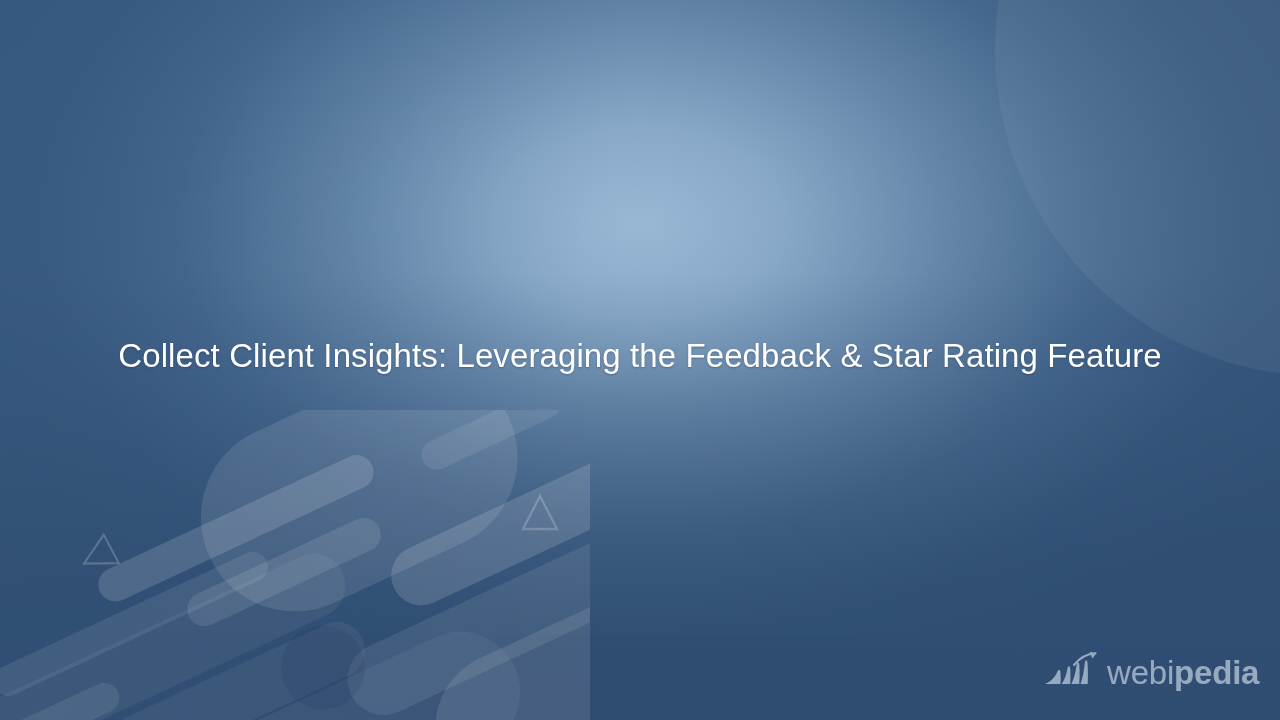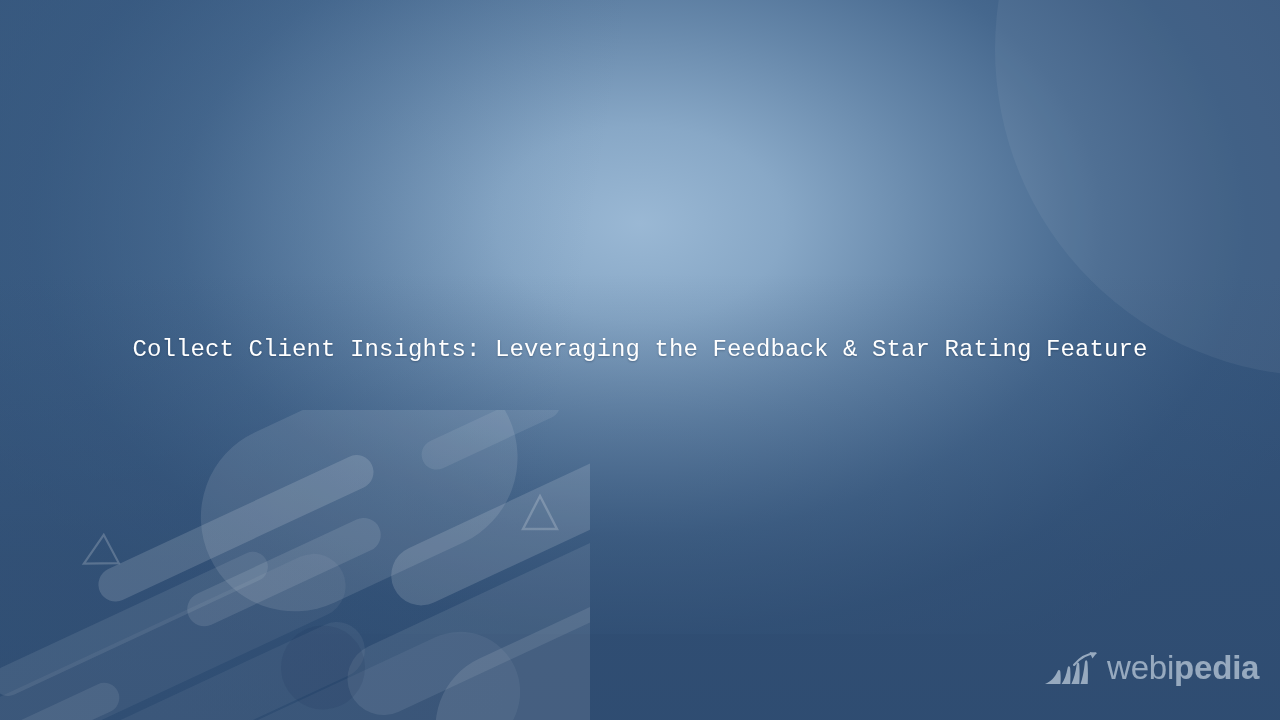--- a/index.html
+++ b/index.html
@@ -113,37 +113,37 @@
     left: 0;
     right: 0;
     top: 335px;
     text-align: center;
     padding: 0 40px;
     box-sizing: border-box;
   }
   .title {
     display: inline-block;
     margin: 0;
-    font-family: Liberation Mono, monospace;
-    font-size: 24px;
+    font-family: Liberation Sans, sans-serif;
+    font-size: 33px;
     font-weight: 400;
     line-height: 1.25;
     letter-spacing: 0.1px;
     color: #ffffff;
     text-shadow: 0 1px 2px rgba(20,40,66,0.35);
     white-space: nowrap;
   }
 
   
   .logo {
     position: absolute;
     left: 1043px;
     top: 651px;
     display: flex;
-    align-items: flex-start;
+    align-items: flex-end;
     gap: 6px;
     opacity: 0.62;
   }
   .logo-mark { display: block; }
   .logo-text {
     font-family: "Liberation Sans", sans-serif;
     font-size: 33px;
     line-height: 1;
     color: #d7e3ee;
     letter-spacing: -0.2px;

